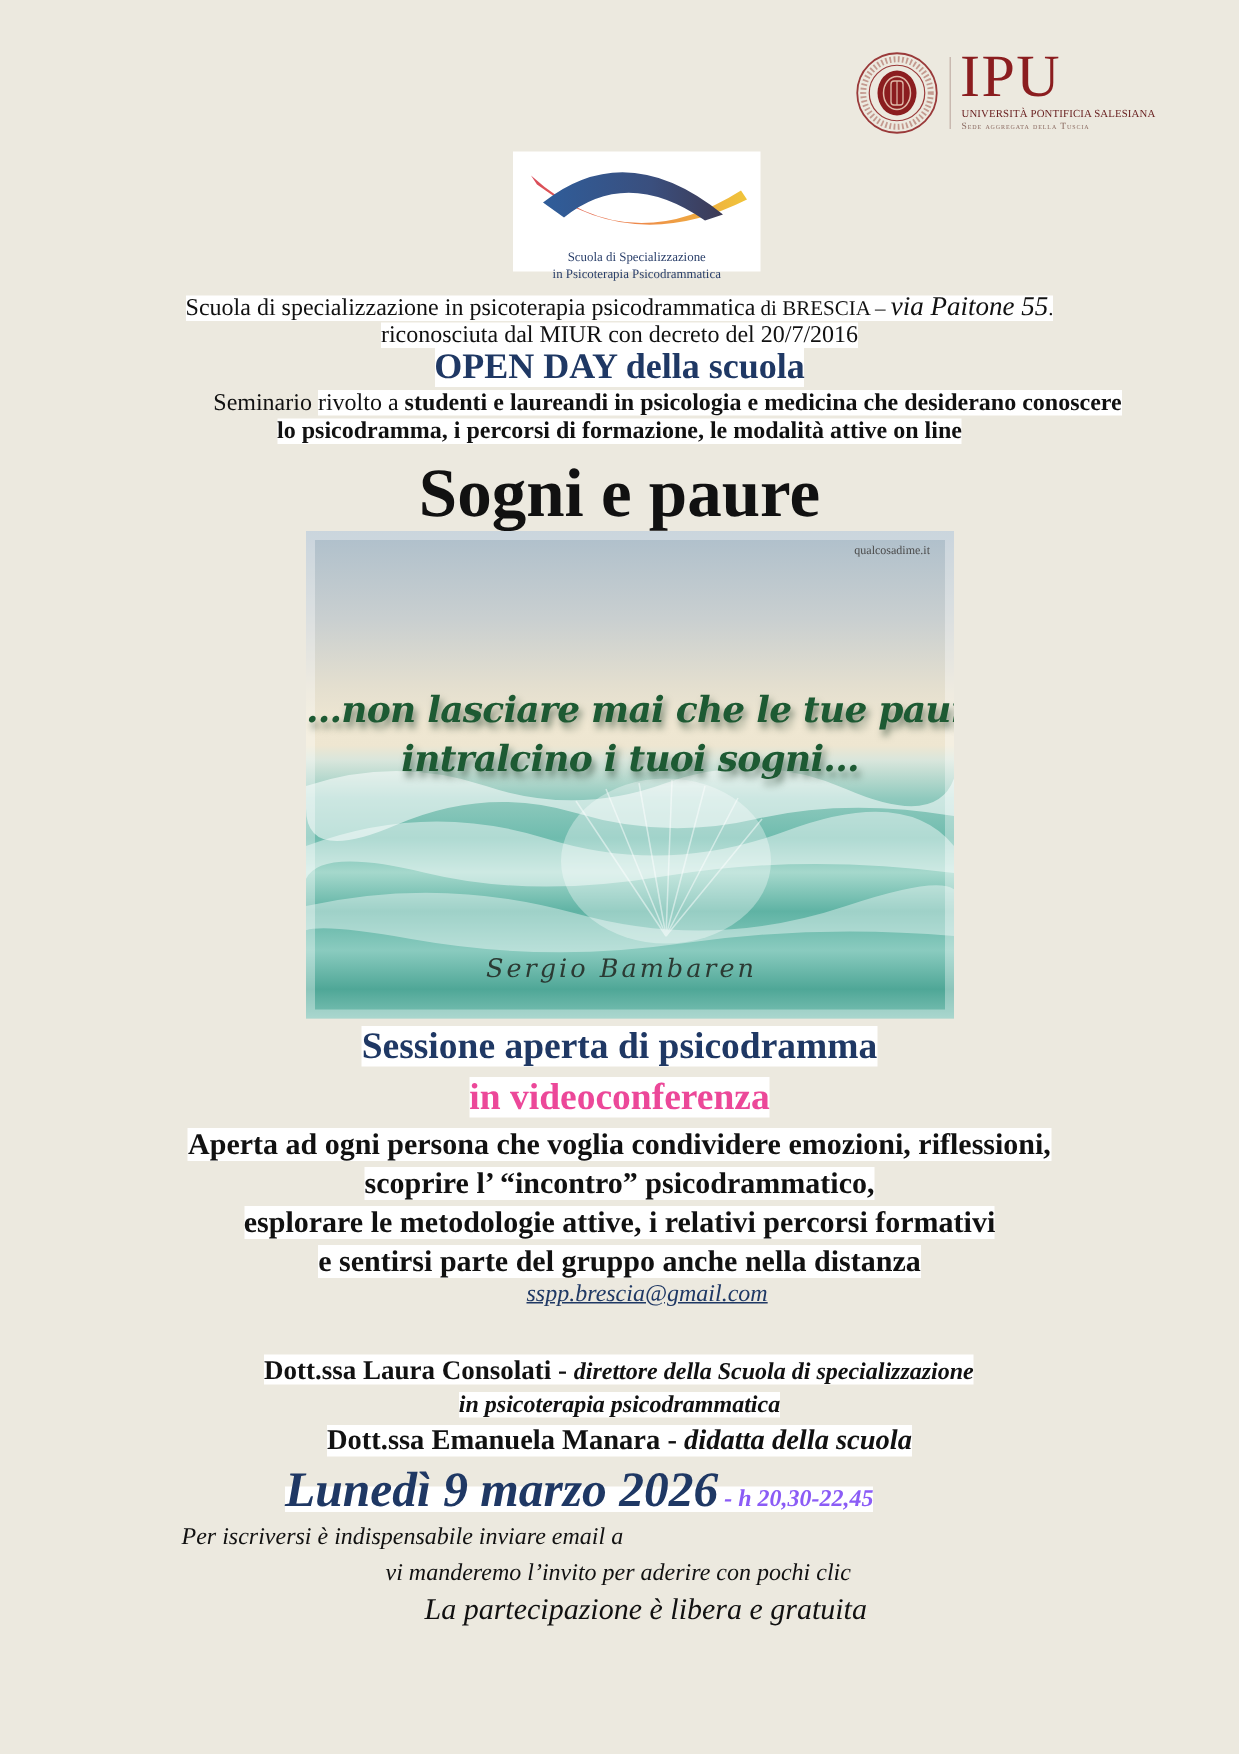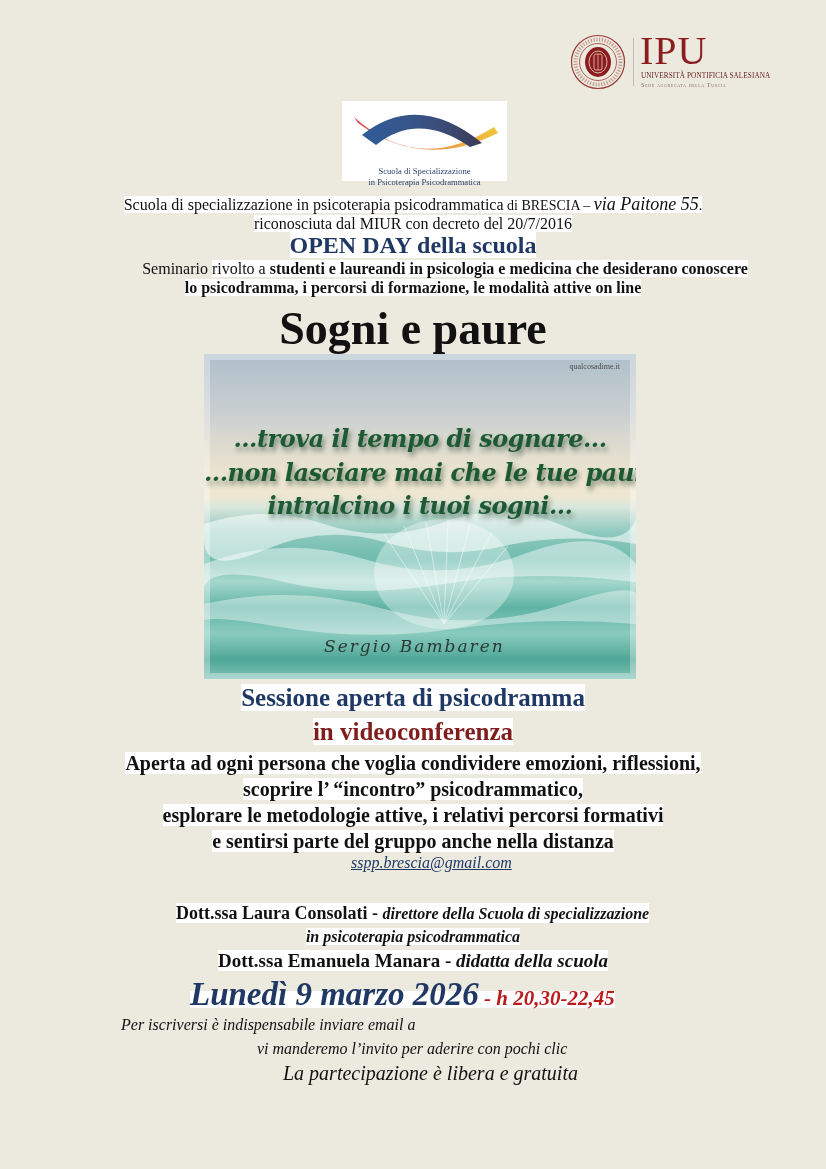--- a/index.html
+++ b/index.html
@@ -96,40 +96,40 @@
     #painting .q1 { top: 70px; }
     #painting .q2 { top: 104px; }
     #painting .q3 { top: 137px; }
     #painting .signature {
       position: absolute; left: 120px; top: 282px;
       font-family: "DejaVu Serif", serif; font-style: italic;
       font-size: 17px; color: #2b3a33; letter-spacing: 2px;
     }
 
     #session-1 { top: 682px; font-size: 25px; font-weight: bold; color: #1f3864; line-height: 32px; }
-    #session-2 { top: 716px; font-size: 25px; font-weight: bold; color: #7f1d1d; line-height: 32px; }
+    #session-2 { top: 716px; font-size: 25px; font-weight: bold; color: #ec4899; line-height: 32px; }
     .body-bold { font-size: 20px; font-weight: bold; line-height: 26px; }
     #open-1 { top: 750px; }
     #open-2 { top: 776px; }
     #open-3 { top: 802px; }
     #open-4 { top: 828px; }
     #email {
       left: 351px; top: 853px; font-size: 16px; font-style: italic; color: #1f3864;
       text-decoration: underline; line-height: 20px; white-space: nowrap;
     }
 
     #director-1 { left: 131px; top: 902px; font-size: 18px; line-height: 22px; white-space: nowrap; padding-left: 45px; }
     #director-1 .role { font-style: italic; font-weight: bold; font-size: 16px; }
     #director-2 { top: 926px; font-size: 16px; font-style: italic; font-weight: bold; line-height: 22px; }
     #didatta { top: 949px; font-size: 19px; line-height: 24px; }
     #didatta .role { font-style: italic; font-weight: bold; }
 
     #date-line { left: 190px; top: 973px; white-space: nowrap; line-height: 42px; }
     #date-main { font-size: 33px; font-style: italic; font-weight: bold; color: #1f3864; }
-    #date-time { font-size: 21px; font-style: italic; font-weight: bold; color: #b91c1c; }
+    #date-time { font-size: 16px; font-style: italic; font-weight: bold; color: #8b5cf6; }
 
     #note-1 { left: 121px; top: 1015px; font-size: 16px; font-style: italic; line-height: 20px; white-space: nowrap; }
     #note-2 { left: 257px; top: 1039px; font-size: 16px; font-style: italic; line-height: 20px; white-space: nowrap; }
     #note-3 { left: 283px; top: 1061px; font-size: 20px; font-style: italic; line-height: 24px; white-space: nowrap; }
   </style>
 </head>
 <body>
 
 <div id="ipu-logo" class="abs">
   <svg id="ipu-seal" viewBox="0 0 56 56" width="56" height="56">
@@ -190,21 +190,20 @@
       <line x1="240" y1="270" x2="180" y2="180"></line>
       <line x1="240" y1="270" x2="200" y2="172"></line>
       <line x1="240" y1="270" x2="222" y2="168"></line>
       <line x1="240" y1="270" x2="244" y2="166"></line>
       <line x1="240" y1="270" x2="266" y2="170"></line>
       <line x1="240" y1="270" x2="288" y2="178"></line>
       <line x1="240" y1="270" x2="304" y2="192"></line>
     </g>
   </svg>
   <div class="watermark">qualcosadime.it</div>
-  <div class="quote q1">...trova il tempo di sognare...</div>
   <div class="quote q2">...non lasciare mai che le tue paure</div>
   <div class="quote q3">intralcino i tuoi sogni...</div>
   <div class="signature">Sergio Bambaren</div>
 </div>
 
 <div id="session-1" class="center-row"><span class="hl">Sessione aperta di psicodramma</span></div>
 <div id="session-2" class="center-row"><span class="hl">in videoconferenza</span></div>
 
 <div id="open-1" class="center-row body-bold"><span class="hl">Aperta ad ogni persona che voglia condividere emozioni, riflessioni,</span></div>
 <div id="open-2" class="center-row body-bold"><span class="hl">scoprire l’ “incontro” psicodrammatico,</span></div>

